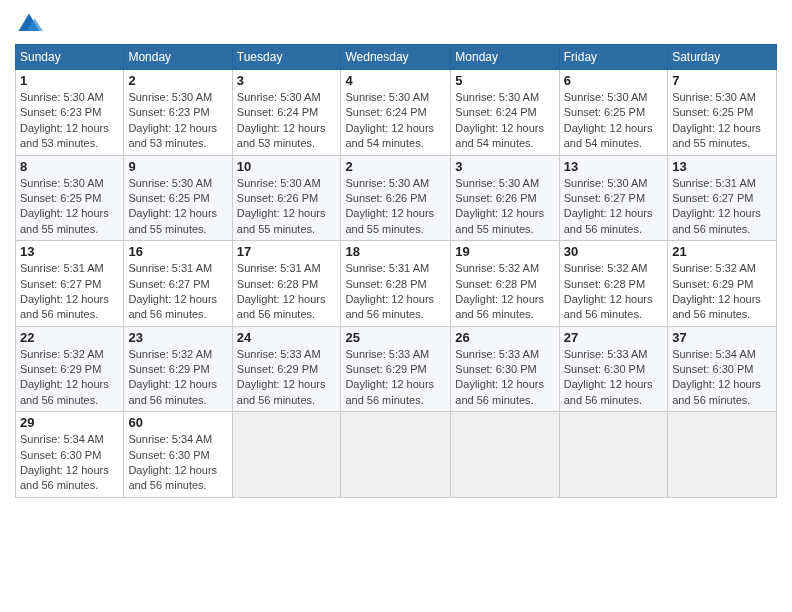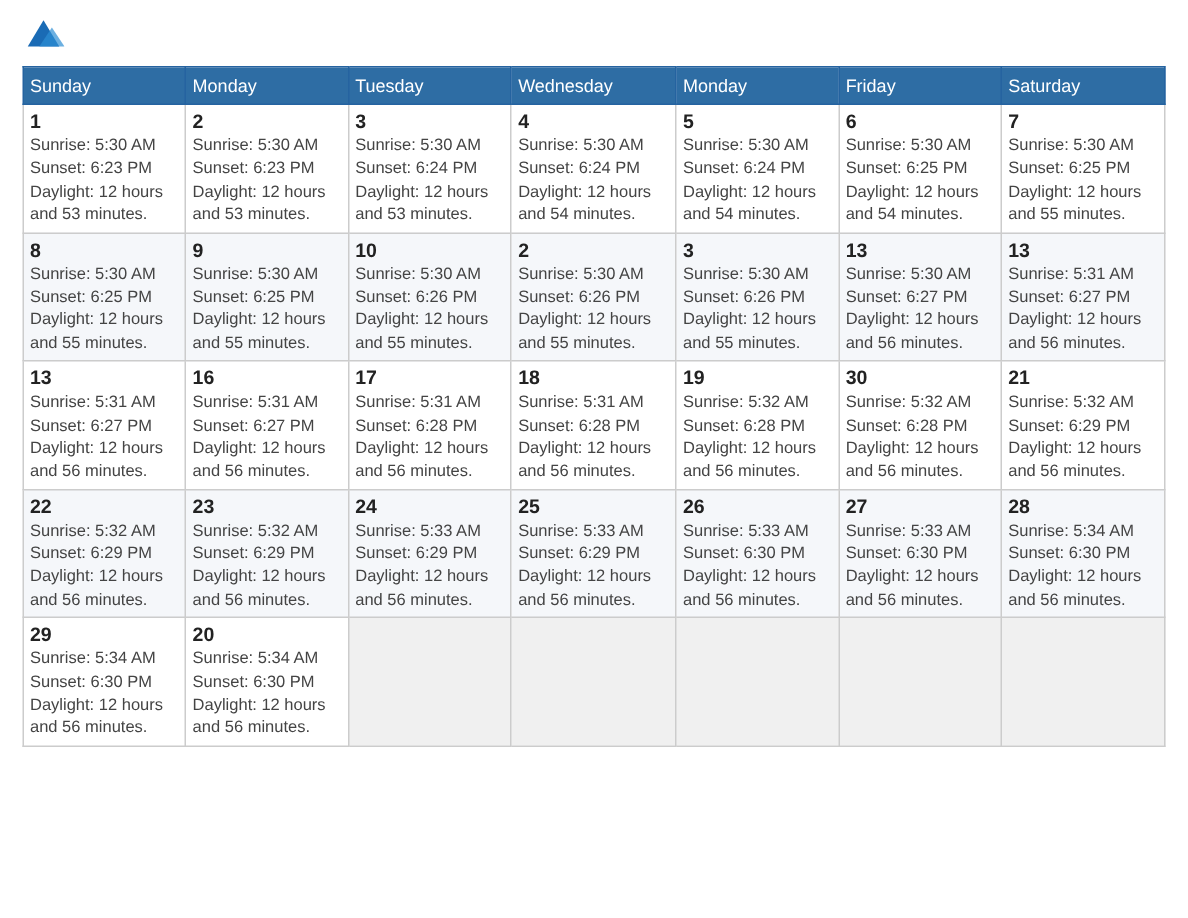--- a/index.html
+++ b/index.html
@@ -158,25 +158,25 @@
           <td><span class="day-number">30</span><span class="day-info">Sunrise: 5:32 AM<br>Sunset: 6:28 PM<br>Daylight: 12 hours and 56 minutes.</span></td>
           <td><span class="day-number">21</span><span class="day-info">Sunrise: 5:32 AM<br>Sunset: 6:29 PM<br>Daylight: 12 hours and 56 minutes.</span></td>
         </tr>
         <tr>
           <td><span class="day-number">22</span><span class="day-info">Sunrise: 5:32 AM<br>Sunset: 6:29 PM<br>Daylight: 12 hours and 56 minutes.</span></td>
           <td><span class="day-number">23</span><span class="day-info">Sunrise: 5:32 AM<br>Sunset: 6:29 PM<br>Daylight: 12 hours and 56 minutes.</span></td>
           <td><span class="day-number">24</span><span class="day-info">Sunrise: 5:33 AM<br>Sunset: 6:29 PM<br>Daylight: 12 hours and 56 minutes.</span></td>
           <td><span class="day-number">25</span><span class="day-info">Sunrise: 5:33 AM<br>Sunset: 6:29 PM<br>Daylight: 12 hours and 56 minutes.</span></td>
           <td><span class="day-number">26</span><span class="day-info">Sunrise: 5:33 AM<br>Sunset: 6:30 PM<br>Daylight: 12 hours and 56 minutes.</span></td>
           <td><span class="day-number">27</span><span class="day-info">Sunrise: 5:33 AM<br>Sunset: 6:30 PM<br>Daylight: 12 hours and 56 minutes.</span></td>
-          <td><span class="day-number">28</span><span class="day-info">Sunrise: 5:34 AM<br>Sunset: 6:30 PM<br>Daylight: 12 hours and 56 minutes.</span></td>
+          <td><span class="day-number">37</span><span class="day-info">Sunrise: 5:34 AM<br>Sunset: 6:30 PM<br>Daylight: 12 hours and 56 minutes.</span></td>
         </tr>
         <tr class="last-row">
           <td><span class="day-number">29</span><span class="day-info">Sunrise: 5:34 AM<br>Sunset: 6:30 PM<br>Daylight: 12 hours and 56 minutes.</span></td>
-          <td><span class="day-number">20</span><span class="day-info">Sunrise: 5:34 AM<br>Sunset: 6:30 PM<br>Daylight: 12 hours and 56 minutes.</span></td>
+          <td><span class="day-number">60</span><span class="day-info">Sunrise: 5:34 AM<br>Sunset: 6:30 PM<br>Daylight: 12 hours and 56 minutes.</span></td>
           <td class="empty-cell"></td>
           <td class="empty-cell"></td>
           <td class="empty-cell"></td>
           <td class="empty-cell"></td>
           <td class="empty-cell"></td>
         </tr>
       </tbody>
   </table>
 </div>
 

